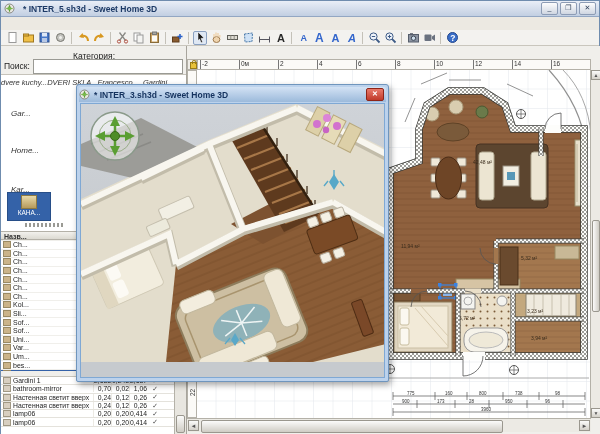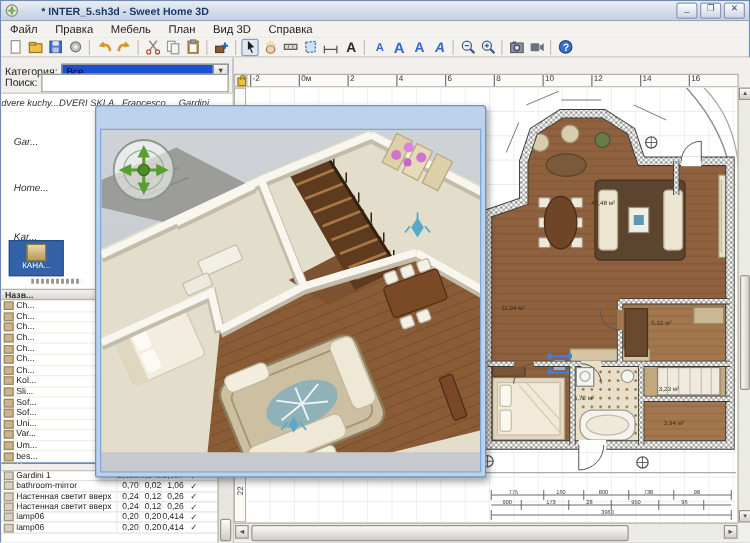--- a/index.html
+++ b/index.html
@@ -1,20 +1,20 @@
 <!DOCTYPE html>
 <html><head>
 <meta charset="utf-8">
 <style>
   html,body{margin:0;padding:0;}
   body{width:600px;height:434px;font-family:"Liberation Sans",sans-serif;background:#d4d0c8;overflow:hidden;}
   .stage{position:relative;width:600px;height:434px;border:1px solid #6f8cae;box-sizing:border-box;background:#ece9e2;}
   
   .titlebar{position:absolute;left:0;top:0;width:100%;height:16px;background:linear-gradient(#e9eef7,#c2cfe2);border-bottom:1px solid #93a7c3;display:flex;align-items:center;padding:0 3px;box-sizing:border-box;}
-  .titlebar .ttext{font-size:8.5px;font-weight:bold;color:#1d3a66;margin-left:18px;flex:1;white-space:nowrap;overflow:hidden;}
+  .titlebar .ttext{font-size:8.5px;font-weight:bold;color:#1d3a66;margin-left:8px;flex:1;white-space:nowrap;overflow:hidden;}
   .winbtns{display:flex;gap:2px;}
   .winbtn{width:15px;height:11px;background:linear-gradient(#fdfdfd,#cfd6e2);border:1px solid #8d9cb5;border-radius:2px;font-size:7px;line-height:10px;text-align:center;color:#37475f;}
   
   .menubar{position:absolute;left:0;top:16px;width:100%;height:13px;background:#f3f2ef;border-bottom:1px solid #d8d5cd;display:flex;align-items:center;}
   .menuitem{font-size:9px;color:#222;padding:0 7px;line-height:13px;}
   
   .toolbar{position:absolute;left:0;top:29px;width:100%;height:16px;background:#f3f2ef;border-bottom:1px solid #c9c6bd;display:flex;align-items:center;padding-left:3px;box-sizing:border-box;}
   .tbi{width:14px;height:14px;margin:0 1px;display:flex;align-items:center;justify-content:center;}
   .tbi.pressed{border:1px solid #8aa0c0;background:#dfe8f4;border-radius:2px;box-sizing:border-box;}
   .tbsep{width:1px;height:12px;background:#c4c1b8;margin:0 3px;}
@@ -86,28 +86,20 @@
       <path d="M1.5,5.5 L5,4 L9.5,5.5 L5,7 Z" fill="#7ab84e"></path>
     </svg>
     <span class="ttext">* INTER_5.sh3d - Sweet Home 3D</span>
     <span class="winbtns">
       <span class="winbtn">_</span>
       <span class="winbtn">❐</span>
       <span class="winbtn">✕</span>
     </span>
   </div>
 
-  <div class="menubar">
-    <span class="menuitem">Файл</span>
-    <span class="menuitem">Правка</span>
-    <span class="menuitem">Мебель</span>
-    <span class="menuitem">План</span>
-    <span class="menuitem">Вид 3D</span>
-    <span class="menuitem">Справка</span>
-  </div>
 
   <div class="toolbar">
     <span class="tbi">
         <svg width="13" height="13">
           <rect x="3" y="1.5" width="7" height="10" fill="#fff" stroke="#999"></rect>
         </svg>
       </span>
     <span class="tbi">
         <svg width="13" height="13">
           <rect x="1.5" y="4" width="10" height="7" fill="#f0c048" stroke="#a07820"></rect>
@@ -254,21 +246,21 @@
     <span class="tbsep"></span>
     <span class="tbi">
         <svg width="13" height="13">
           <circle cx="6.5" cy="6.5" r="5" fill="#3a6ec8" stroke="#24488c"></circle>
           <text x="4.3" y="9.6" font-size="8.5" fill="#fff" font-weight="bold">?</text>
         </svg>
       </span>
   </div>
 
   <div class="leftpanel">
-    <div class="lrow" style="top:5px;height:12px;">
+    <div class="lrow" style="top:5px;height:12px;flex-direction:column;">
       <span class="llabel">Категория:</span>
       <span class="combo">
         <span>Все</span>
         <span class="arrow">▼</span>
       </span>
     </div>
     <div class="lrow" style="top:14px;height:12px;">
       <span class="llabel">Поиск:</span>
       <input class="sinput" value="" style="">
     </div>
@@ -583,20 +575,29 @@
       <span class="sarr" style="bottom:0;">▼</span>
     </div>
     <div class="hscroll">
       <span class="sarr" style="left:1px;">◄</span>
       <span class="thumb"></span>
       <span class="sarr" style="right:1px;">►</span>
     </div>
   </div>
 
   <div class="overlay">
+    <div class="ovtitle">
+      <svg width="11" height="11" viewBox="0 0 11 11">
+        <circle cx="5.5" cy="5.5" r="4.5" fill="#e8e6e0" stroke="#8a8a84"></circle>
+        <path d="M5.5,1.5 L7,5 L5.5,9.5 L4,5 Z" fill="#5a9e32"></path>
+        <path d="M1.5,5.5 L5,4 L9.5,5.5 L5,7 Z" fill="#7ab84e"></path>
+      </svg>
+      <span class="ttext">* INTER_3.sh3d - Sweet Home 3D</span>
+      <span class="ovclose">✕</span>
+    </div>
     <div class="ovcanvas">
       <svg width="305" height="258" viewBox="0 0 305 258">
         <defs>
           <linearGradient id="sky" x1="0" y1="0" x2="0" y2="1">
             <stop offset="0" stop-color="#cfd3d8"></stop>
               <stop offset="1" stop-color="#bfc3c7"></stop>
           </linearGradient>
           <pattern id="plank3d" width="14" height="8" patternUnits="userSpaceOnUse" patternTransform="rotate(-22)">
             <rect width="14" height="8" fill="#8a5c36"></rect>
             <path d="M0,4 H14" stroke="#774c2a" stroke-width="0.8"></path>

